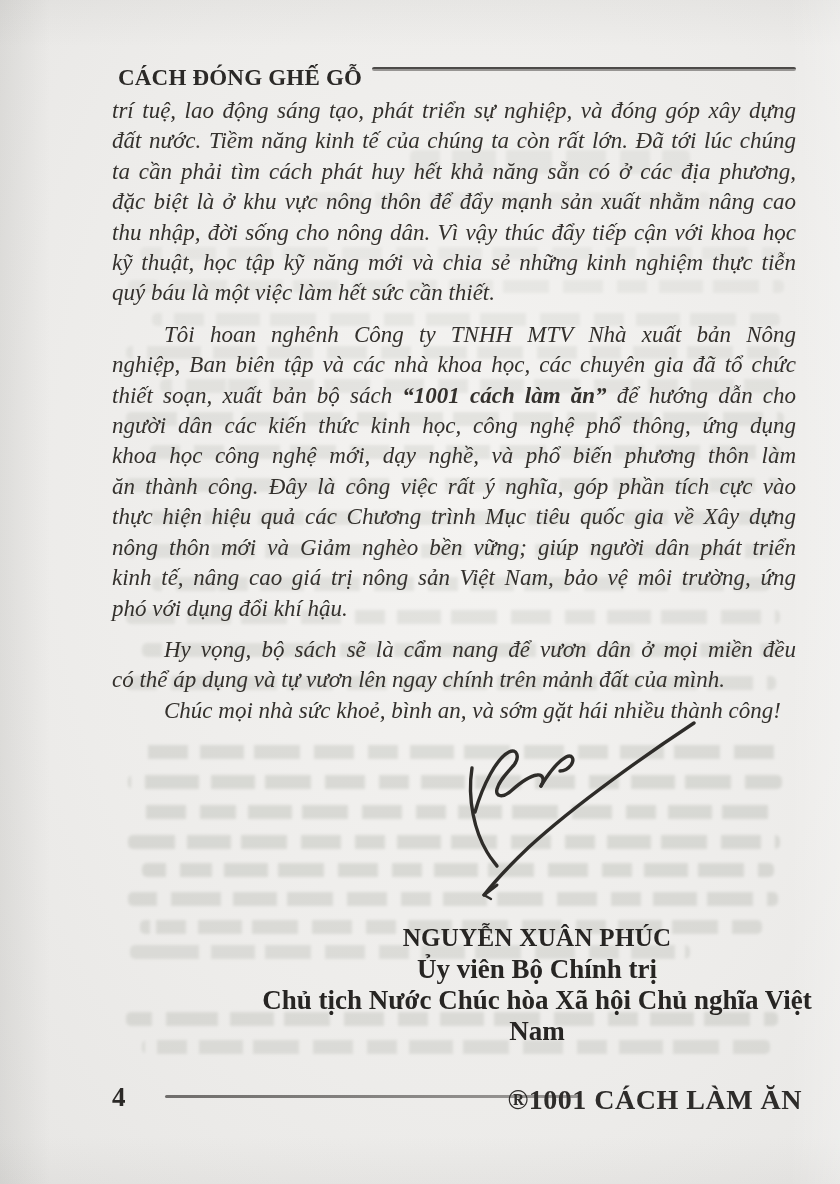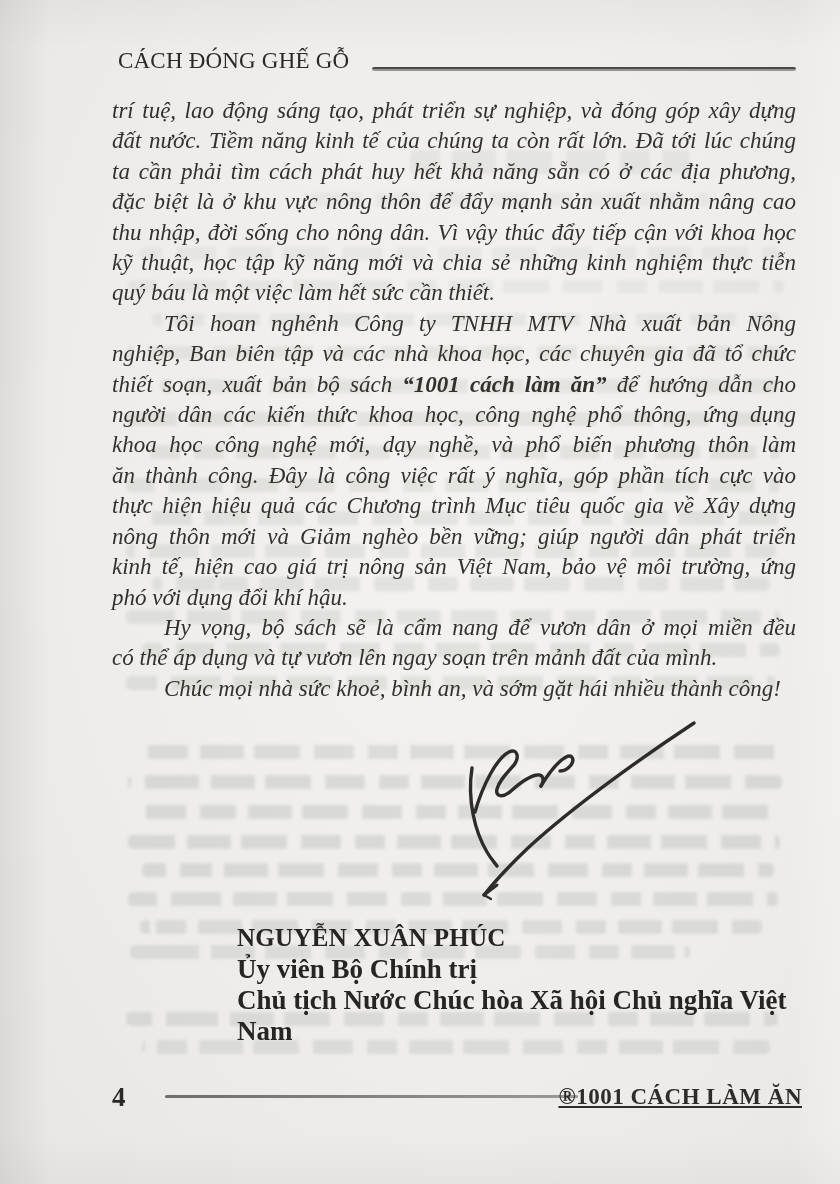--- a/index.html
+++ b/index.html
@@ -30,66 +30,66 @@
     background:repeating-linear-gradient(90deg,
        currentColor 0 30px, transparent 30px 42px,
        currentColor 42px 86px, transparent 86px 96px,
        currentColor 96px 142px, transparent 142px 156px,
        currentColor 156px 196px, transparent 196px 210px);
     filter:blur(1.6px);
   }
 
   
   .header-title{
-    position:absolute;left:118px;top:48px;z-index:3;
-    font-weight:normal;font-size:23px;letter-spacing:.2px;color:#2b2927;
+    position:absolute;left:118px;top:65px;z-index:3;
+    font-weight:bold;font-size:23px;letter-spacing:.2px;color:#2b2927;
   }
   .header-rule{
     position:absolute;left:372px;top:67px;width:424px;height:4px;z-index:3;
     background:linear-gradient(180deg,#4c4a48 0 45%,#979593 55% 100%);
     border-radius:2px;
   }
 
   
   .body-text{
     position:absolute;left:112px;top:96px;width:684px;z-index:3;
     font-style:italic;font-size:23px;line-height:30.4px;color:#34312d;
   }
   .bline{text-align:justify;text-align-last:justify;white-space:normal;}
   .bline.last{text-align-last:left;}
   .bline.indent{text-indent:52px;}
   .bline b{font-weight:bold;}
   .para{margin:0;}
-  .para + .para{}
+  .para + .para{margin-top:11px;}
   .para.tight{margin-top:0;}
 
   
   .signature{position:absolute;left:425px;top:700px;width:310px;height:215px;z-index:3;}
   .signature svg{display:block;}
 
   .signer-block{
-    position:absolute;left:237px;top:922px;width:560px;z-index:3;
-    color:#272523;font-weight:bold;
+    position:absolute;left:257px;top:922px;width:560px;z-index:3;
+    text-align:center;color:#272523;font-weight:bold;
   }
   .signer-name{font-size:25px;line-height:32px;letter-spacing:.3px;}
   .signer-title{font-size:27px;line-height:31px;}
 
   
   .footer-page-number{
     position:absolute;left:112px;top:1082px;z-index:3;
     font-weight:bold;font-size:27px;color:#2b2927;
   }
   .footer-rule{
     position:absolute;left:165px;top:1095px;width:413px;height:2.5px;z-index:3;
     background:linear-gradient(90deg,#6f6d6b,#9b9997);
     border-radius:2px;
   }
   .footer-book-title{
     position:absolute;right:38px;top:1084px;z-index:3;
-    font-size:23px;letter-spacing:.5px;color:#2e2c2a;font-weight:600;text-decoration:underline;
+    font-size:28px;letter-spacing:.5px;color:#2e2c2a;font-weight:600;
   }
 </style>
 </head>
 <body>
 
 <div class="page">
 
   <div class="ghost-layer" id="ghost-layer">
       <div class="ghost-line" style="left: 410px; top: 150px; width: 280px; height: 24px; opacity: 0.09; background-position-x: 0px;"></div>
       <div class="ghost-line" style="left: 310px; top: 192px; width: 400px; height: 15px; opacity: 0.06; background-position-x: 23px;"></div>
@@ -129,31 +129,31 @@
         <div class="bline"><span>ta cần phải tìm cách phát huy hết khả năng sẵn có ở các địa phương,</span></div>
         <div class="bline"><span>đặc biệt là ở khu vực nông thôn để đẩy mạnh sản xuất nhằm nâng cao</span></div>
         <div class="bline"><span>thu nhập, đời sống cho nông dân. Vì vậy thúc đẩy tiếp cận với khoa học</span></div>
         <div class="bline"><span>kỹ thuật, học tập kỹ năng mới và chia sẻ những kinh nghiệm thực tiễn</span></div>
         <div class="bline last"><span>quý báu là một việc làm hết sức cần thiết.</span></div>
       </div>
       <div class="para">
         <div class="bline indent"><span>Tôi hoan nghênh Công ty TNHH MTV Nhà xuất bản Nông</span></div>
         <div class="bline"><span>nghiệp, Ban biên tập và các nhà khoa học, các chuyên gia đã tổ chức</span></div>
         <div class="bline"><span>thiết soạn, xuất bản bộ sách </span><b>“1001 cách làm ăn”</b><span> để hướng dẫn cho</span></div>
-        <div class="bline"><span>người dân các kiến thức khoa học, công nghệ phổ thông, ứng dụng</span></div>
+        <div class="bline"><span>người dân các kiến thức kinh học, công nghệ phổ thông, ứng dụng</span></div>
         <div class="bline"><span>khoa học công nghệ mới, dạy nghề, và phổ biến phương thôn làm</span></div>
         <div class="bline"><span>ăn thành công. Đây là công việc rất ý nghĩa, góp phần tích cực vào</span></div>
         <div class="bline"><span>thực hiện hiệu quả các Chương trình Mục tiêu quốc gia về Xây dựng</span></div>
         <div class="bline"><span>nông thôn mới và Giảm nghèo bền vững; giúp người dân phát triển</span></div>
-        <div class="bline"><span>kinh tế, hiện cao giá trị nông sản Việt Nam, bảo vệ môi trường, ứng</span></div>
+        <div class="bline"><span>kinh tế, nâng cao giá trị nông sản Việt Nam, bảo vệ môi trường, ứng</span></div>
         <div class="bline last"><span>phó với dụng đổi khí hậu.</span></div>
       </div>
       <div class="para">
         <div class="bline indent"><span>Hy vọng, bộ sách sẽ là cẩm nang để vươn dân ở mọi miền đều</span></div>
-        <div class="bline last"><span>có thể áp dụng và tự vươn lên ngay soạn trên mảnh đất của mình.</span></div>
+        <div class="bline last"><span>có thể áp dụng và tự vươn lên ngay chính trên mảnh đất của mình.</span></div>
       </div>
       <div class="para tight">
         <div class="bline last indent"><span>Chúc mọi nhà sức khoẻ, bình an, và sớm gặt hái nhiều thành công!</span></div>
       </div>
     </div>
 
   <div class="signature">
     <svg width="310" height="215" viewBox="0 0 310 215" xmlns="http://www.w3.org/2000/svg">
       <g fill="none" stroke="#2e2c29" stroke-width="3.4" stroke-linecap="round" stroke-linejoin="round">
 

